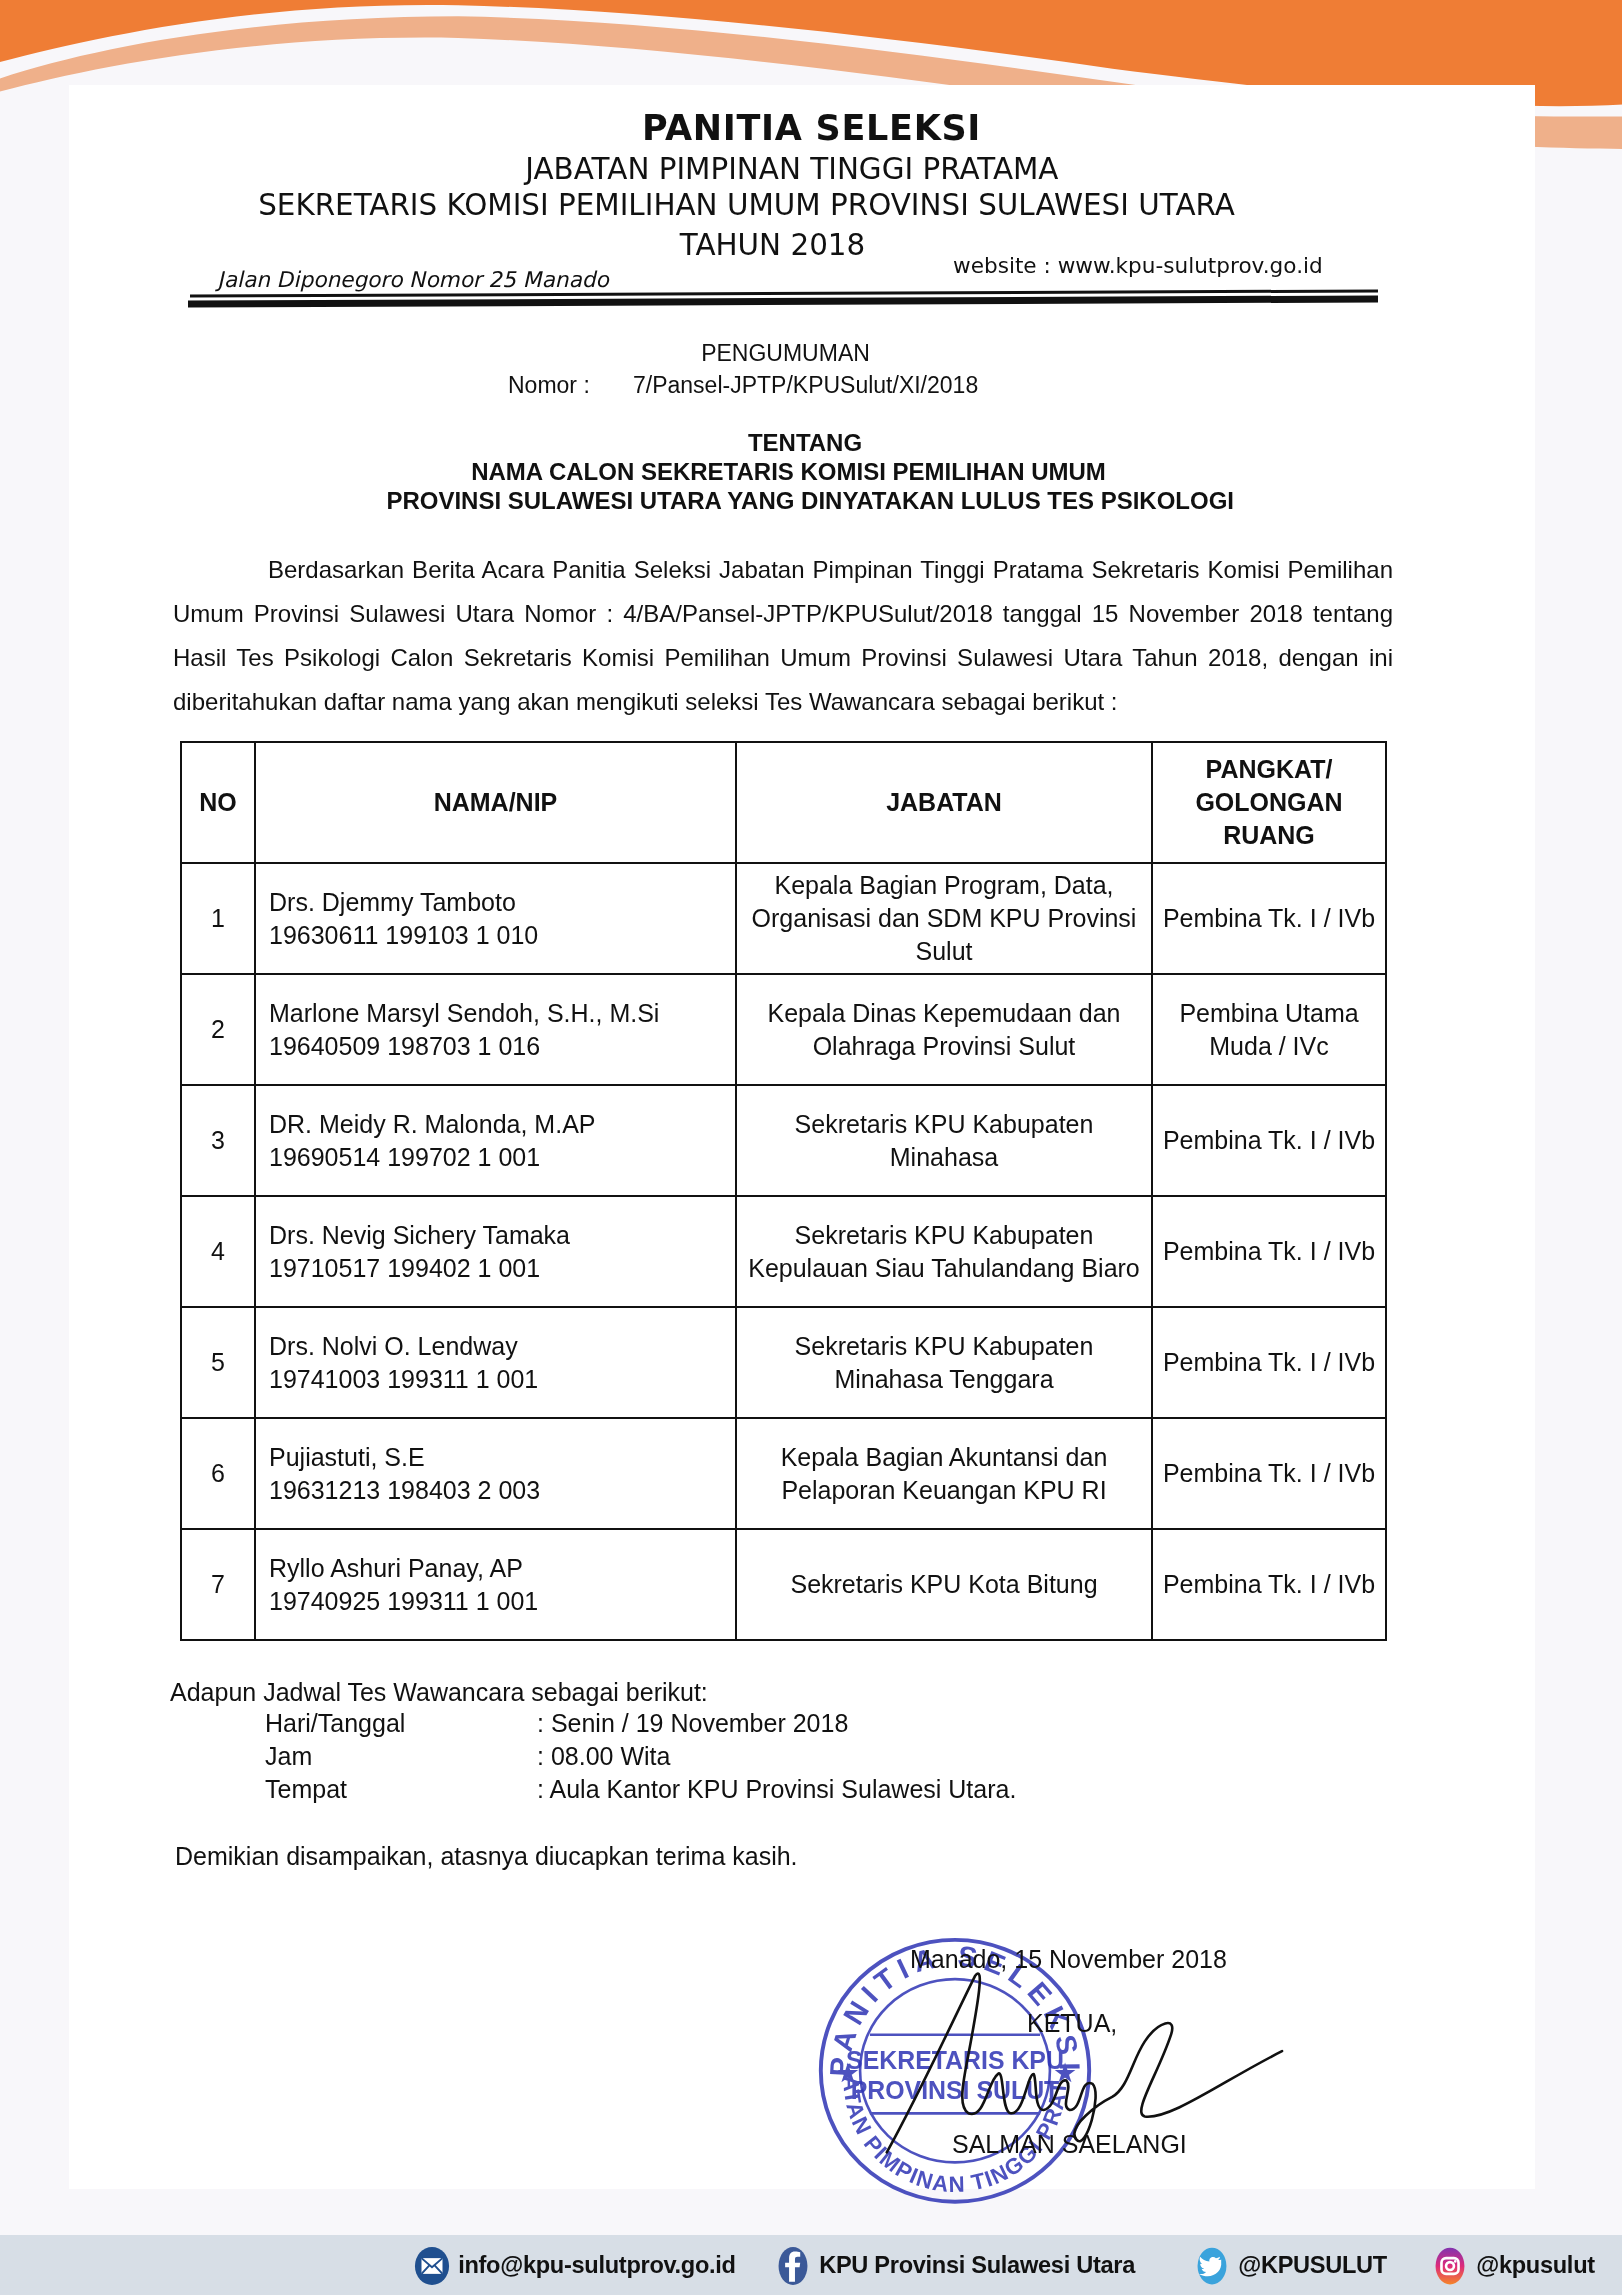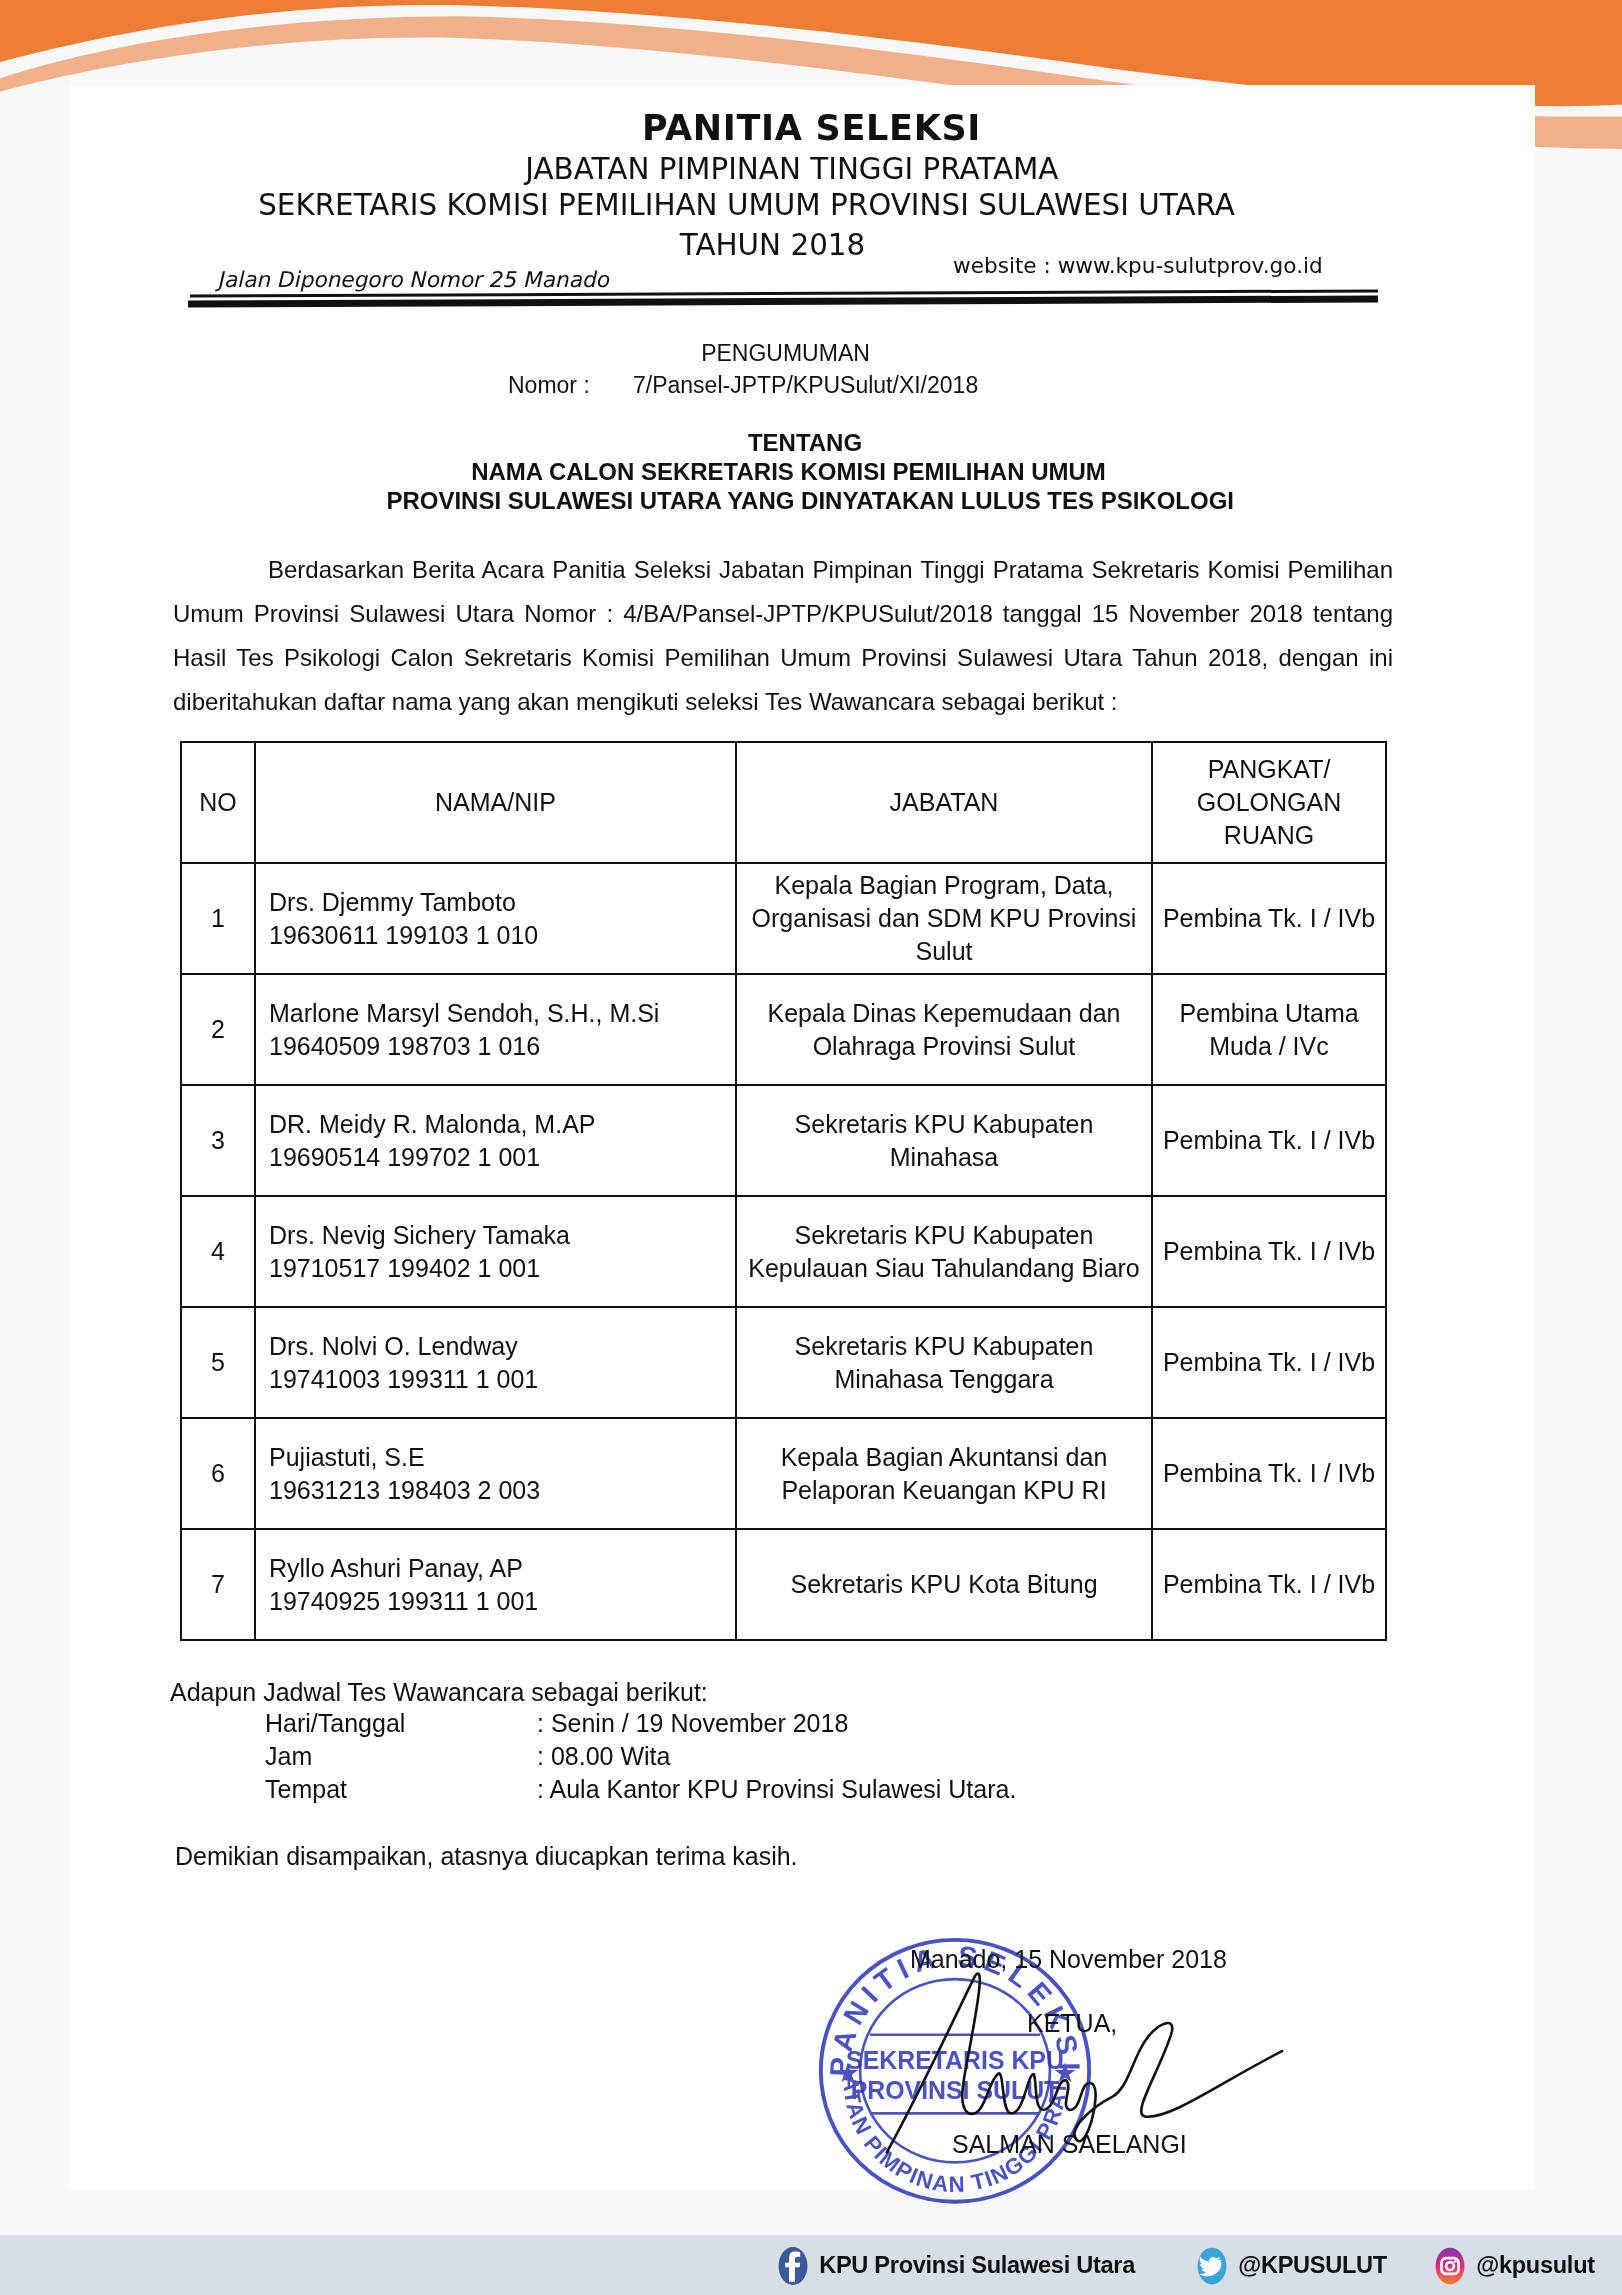--- a/index.html
+++ b/index.html
@@ -33,21 +33,21 @@
   .about-1 { top:429px; left:-6.5px; }
   .about-2 { top:458px; left:-23px; }
   .about-3 { top:487px; left:-1.3px; }
 
   .intro { left:173px; top:548px; width:1220px; font-size:24px; line-height:44px; text-align:justify; }
   .intro .indent { display:inline-block; width:95px; }
 
   
   .tbl { position:absolute; left:180px; top:741px; width:1207px; border-collapse:collapse; table-layout:fixed; font-size:25px; }
   .tbl td, .tbl th { border:2px solid #111; padding:0; }
-  .tbl th { font-weight:normal; height:119px; line-height:33px;margin-top:36px; }
+  .tbl th { font-weight:bold; height:119px; line-height:33px;margin-top:36px; }
   .tbl td { height:109px; vertical-align:middle; }
   .c-no { width:72px; text-align:center; }
   .c-name { width:479px; text-align:left; padding-left:13px !important; }
   .c-job { width:414px; text-align:center; line-height:33px; }
   .c-rank { text-align:center; line-height:33px; }
   .name-line { display:block; line-height:33px; }
   .nip-line { display:block; line-height:33px; }
 
   .sched-intro { left:170px; top:1678px; font-size:25px; }
   .sched-row { font-size:25px; }
@@ -216,20 +216,28 @@
 
 <div class="abs sig-place">Manado, 15 November 2018</div>
 <div class="abs sig-role">KETUA,</div>
 <div class="abs sig-name">SALMAN SAELANGI</div>
 
 <svg class="signature" viewBox="0 0 640 300">
   <path d="M25,290 C80,190 130,80 160,20 C175,0 165,60 150,140 C140,190 135,220 150,230 C175,240 180,180 195,170 C205,160 200,230 215,230 C235,232 240,170 250,170 C255,180 250,225 265,225 C285,222 285,175 300,180 C310,190 290,220 305,225 C325,225 320,175 340,185 C355,200 330,290 315,270 C300,250 350,215 370,205 C395,190 400,150 420,120 C440,90 470,80 460,110 C440,170 400,230 420,235 C460,240 540,180 630,135" fill="none" stroke="#111" stroke-width="4" stroke-linecap="round" stroke-linejoin="round"></path>
 </svg>
 
 <div class="footer">
+  <div class="f-item" style="left:411px">
+    <svg class="f-icon" viewBox="0 0 64 64">
+      <ellipse cx="32" cy="32" rx="26" ry="29" fill="#1f4f8f"></ellipse>
+      <rect x="16" y="20" width="32" height="24" fill="#fff"></rect>
+      <path d="M16,20 L32,34 L48,20 M16,44 L28,31 M48,44 L36,31" stroke="#1f4f8f" stroke-width="3" fill="none"></path>
+    </svg>
+    <span class="f-text">info@kpu-sulutprov.go.id</span>
+  </div>
   <div class="f-item" style="left:772px">
     <svg class="f-icon" viewBox="0 0 64 64">
       <ellipse cx="32" cy="32" rx="22" ry="29" fill="#3b5998"></ellipse>
       <path d="M35,56 L35,34 L42,34 L43,27 L35,27 L35,22 C35,19 36,18 39,18 L43,18 L43,11 C41,11 38,10 35,10 C29,10 26,14 26,20 L26,27 L20,27 L20,34 L26,34 L26,56 Z" fill="#fff"></path>
     </svg>
     <span class="f-text">KPU Provinsi Sulawesi Utara</span>
   </div>
   <div class="f-item" style="left:1191px">
     <svg class="f-icon" viewBox="0 0 64 64">
       <ellipse cx="32" cy="32" rx="22" ry="28" fill="#3aa3dc"></ellipse>

